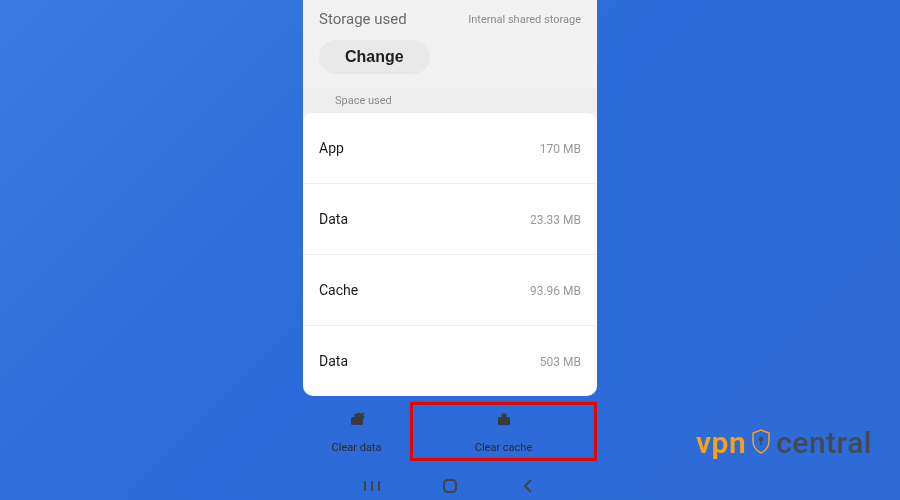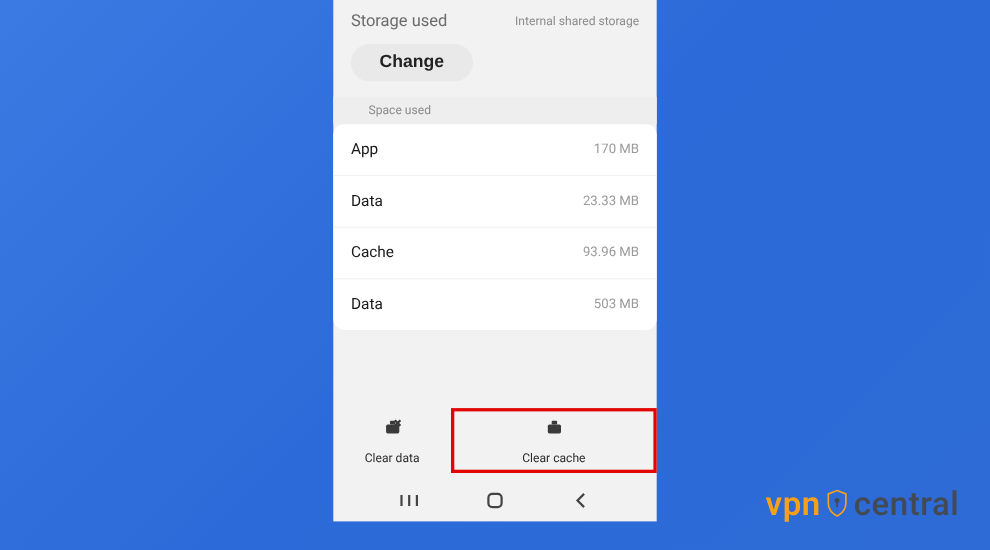--- a/index.html
+++ b/index.html
@@ -14,21 +14,21 @@
     width: 900px;
     height: 500px;
     background: linear-gradient(135deg, #3b7ae2 0%, #2b6ad8 50%, #2e6bd6 100%);
     position: relative;
   }
   .phone {
     position: absolute;
     left: 303px;
     top: 0;
     width: 294px;
-    height: 474px;
+    height: 372px;
     background: #f2f2f2;
     display: flex;
     flex-direction: column;
   }
   .header {
     padding: 10px 16px 12px 16px;
     display: flex;
     justify-content: space-between;
     align-items: center;
   }
@@ -62,22 +62,22 @@
     background: #ffffff;
     border-top-left-radius: 10px;
     border-top-right-radius: 10px;
     border-bottom-left-radius: 10px;
     border-bottom-right-radius: 10px;
     margin: 0;
   }
   .row {
     display: flex;
     justify-content: space-between;
-    align-items: flex-start;
-    padding: 15px 16px;
+    align-items: flex-end;
+    padding: 27px 16px;
     border-bottom: 1px solid #f0f0f0;
   }
   .row:last-child {
     border-bottom: none;
   }
   .row-label {
     font-size: 14px;
     color: #1a1a1a;
   }
   .row-value {
@@ -124,21 +124,21 @@
     width: 22px;
     height: 22px;
     display:flex;
     align-items:center;
     justify-content:center;
   }
   
   .watermark {
     position: absolute;
     right: 28px;
-    bottom: 24px;
+    bottom: 40px;
     font-size: 30px;
     font-weight: 500;
     letter-spacing: 0.5px;
     display: flex;
     align-items: center;
     gap: 1px;
     margin-top: 24px;
   }
   .wm-vpn { color: #f7a01a; font-weight: 600; }
   .wm-central { color: #434a54; font-weight: 500; }

